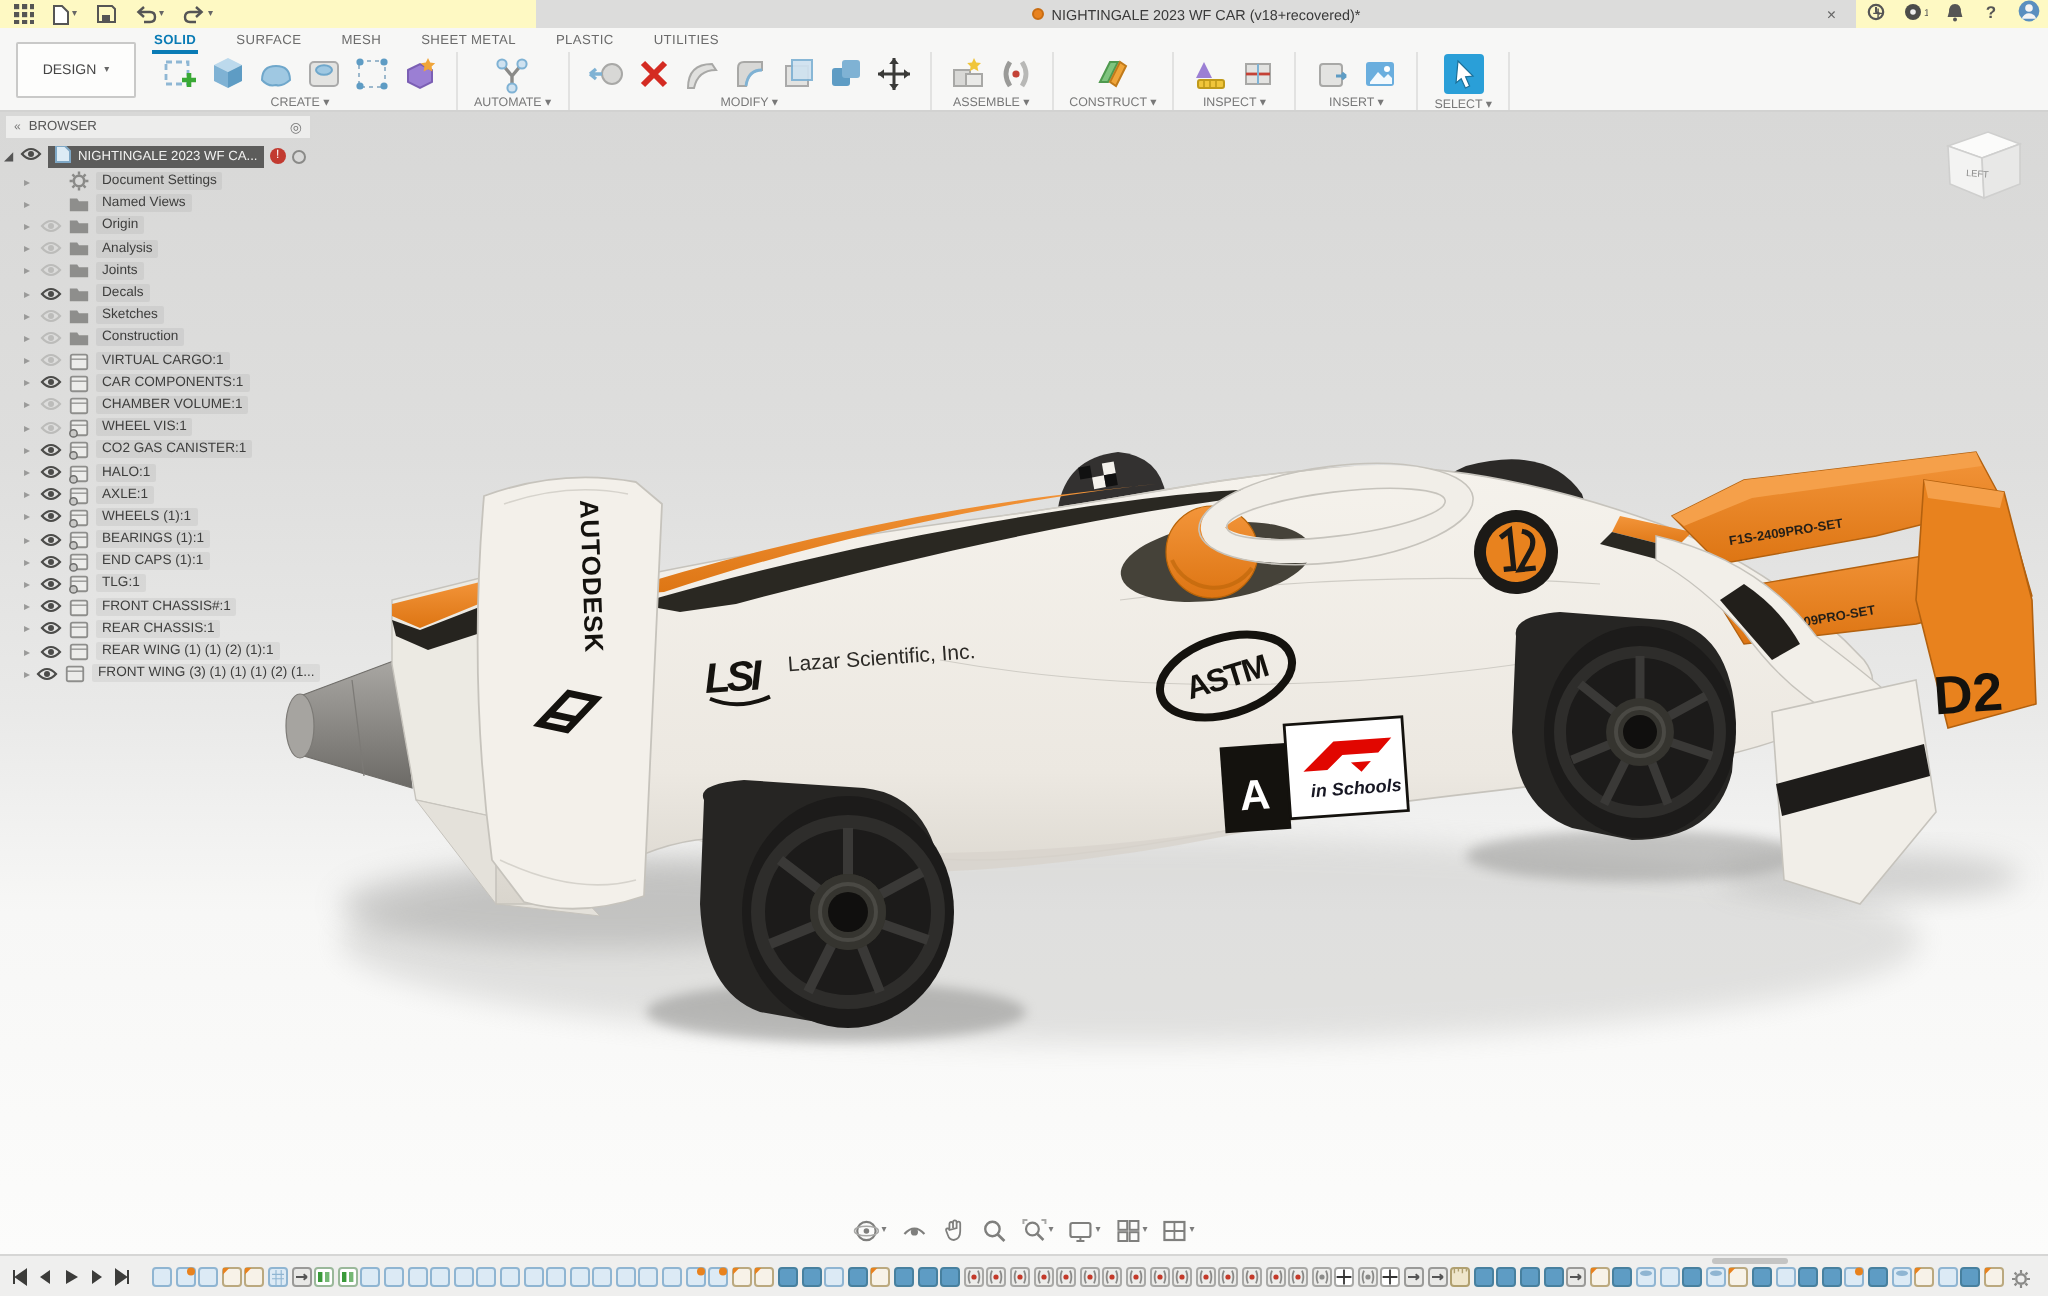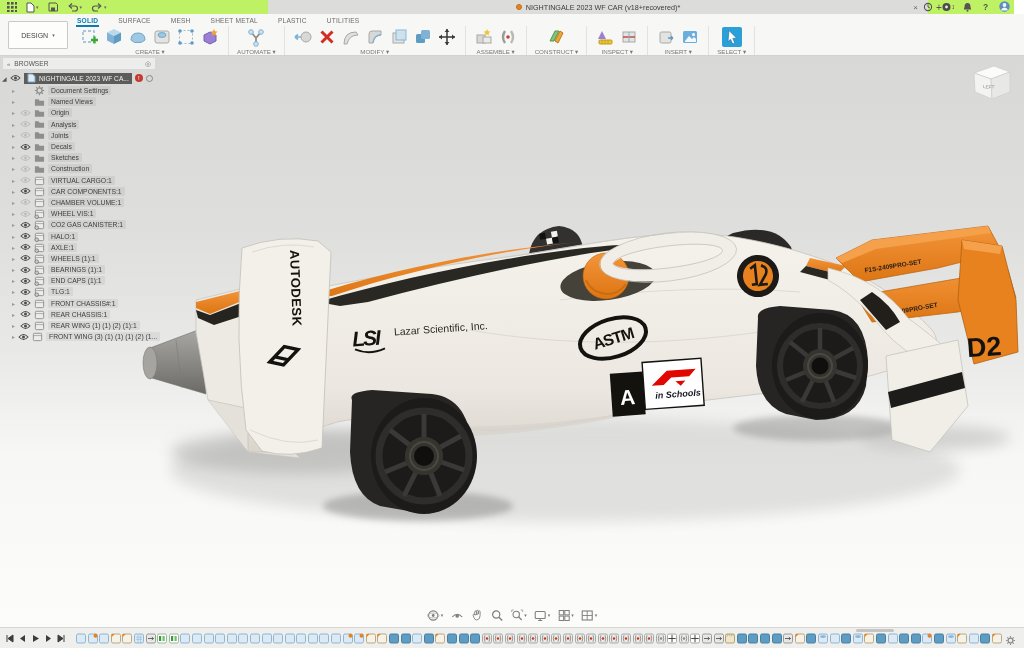--- a/index.html
+++ b/index.html
@@ -1,19 +1,19 @@
 <!DOCTYPE html>
 <html><head>
 <meta charset="utf-8">
 <style>
   html,body{margin:0;padding:0}
   body{width:1024px;height:648px;overflow:hidden;position:relative;
        font-family:"Liberation Sans",sans-serif;background:#fff;-webkit-font-smoothing:antialiased}
   
-  .titlebar{position:absolute;top:0;left:0;right:10px;height:14px;background:#bef264;z-index:40;
+  .titlebar{position:absolute;top:0;left:0;right:0;height:14px;background:#fef9c3;z-index:40;
             display:flex;align-items:center}
   .qat{display:flex;gap:9px;padding-left:7px;align-items:center}
   .qat .qi{display:flex;align-items:center;gap:1px}
   .caret{font-size:5px;color:#666;line-height:1}
   .doctab{position:absolute;left:268px;width:660px;top:0;height:14px;background:#dcdcdb;
           display:flex;align-items:center;justify-content:center;gap:4px;font-size:7.2px;color:#3a3a3a}
   .doctab .dot{width:6px;height:6px;border-radius:50%;background:#e8821e;border:1px solid #c96d12;box-sizing:border-box}
   .tabclose{position:absolute;right:10px;font-size:8px;color:#666;cursor:default}
   .newtab{position:absolute;left:932px;top:0;width:14px;height:14px;font-size:10px;color:#555;
           display:flex;align-items:center;justify-content:center}

